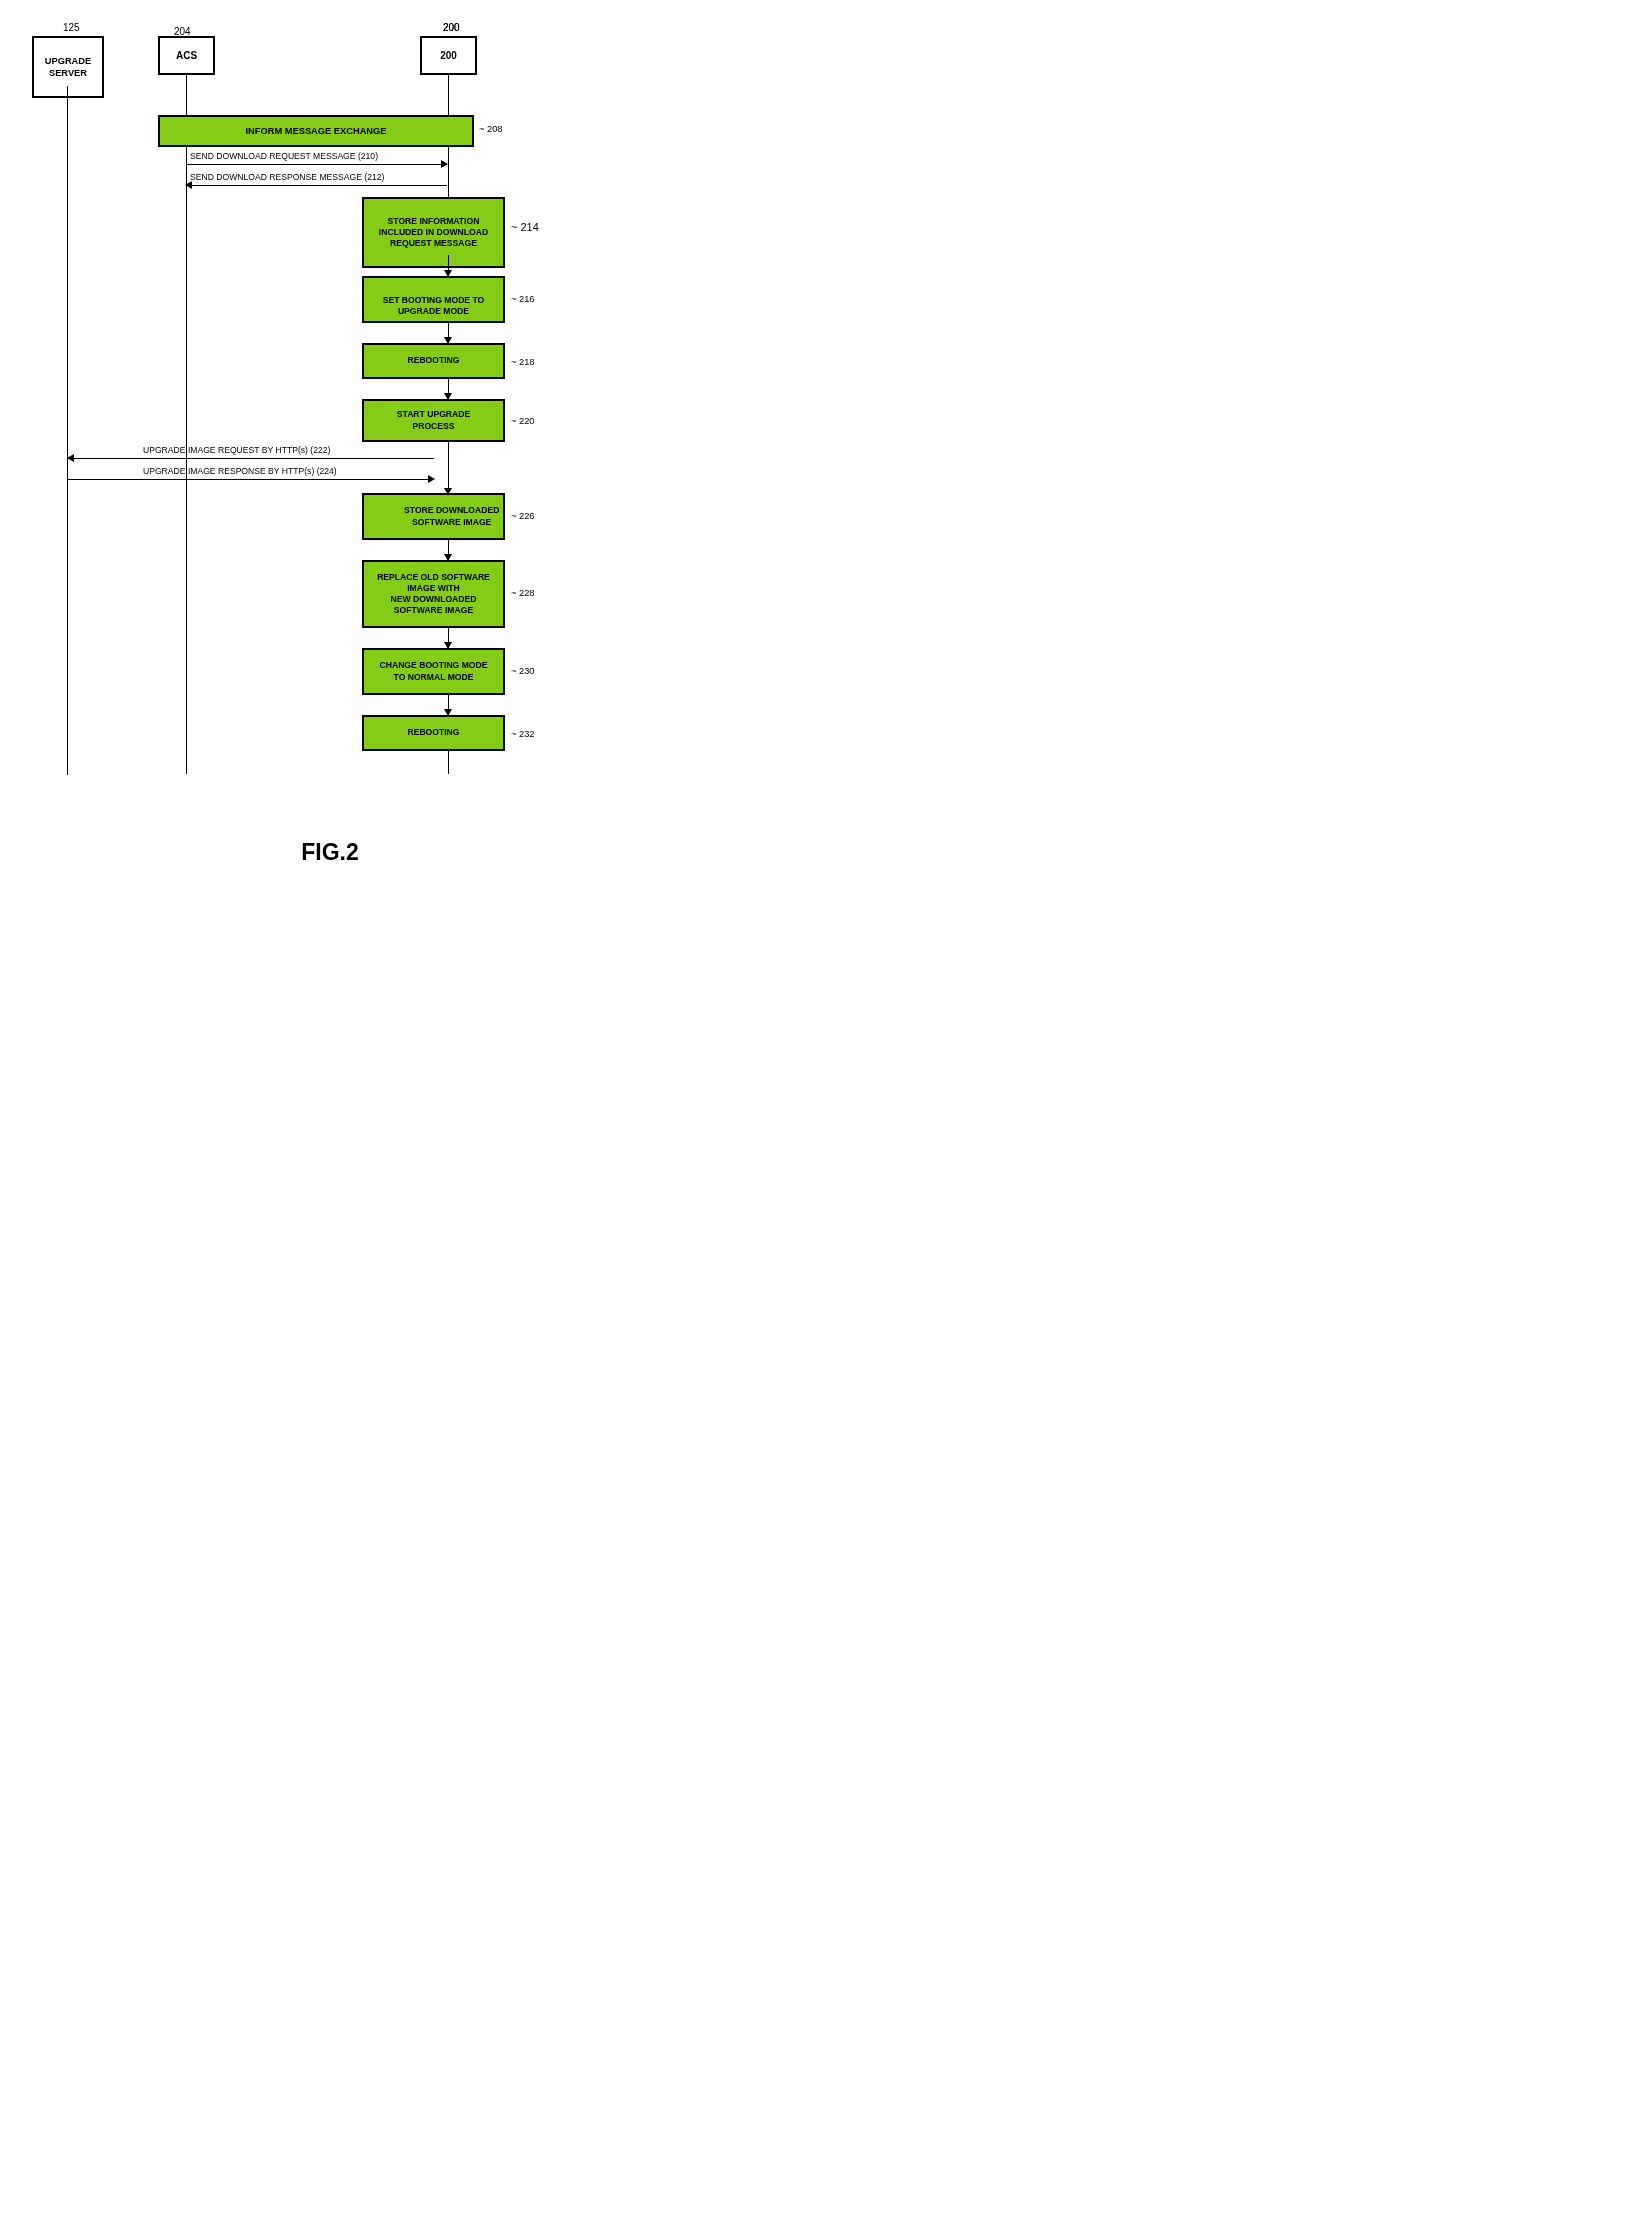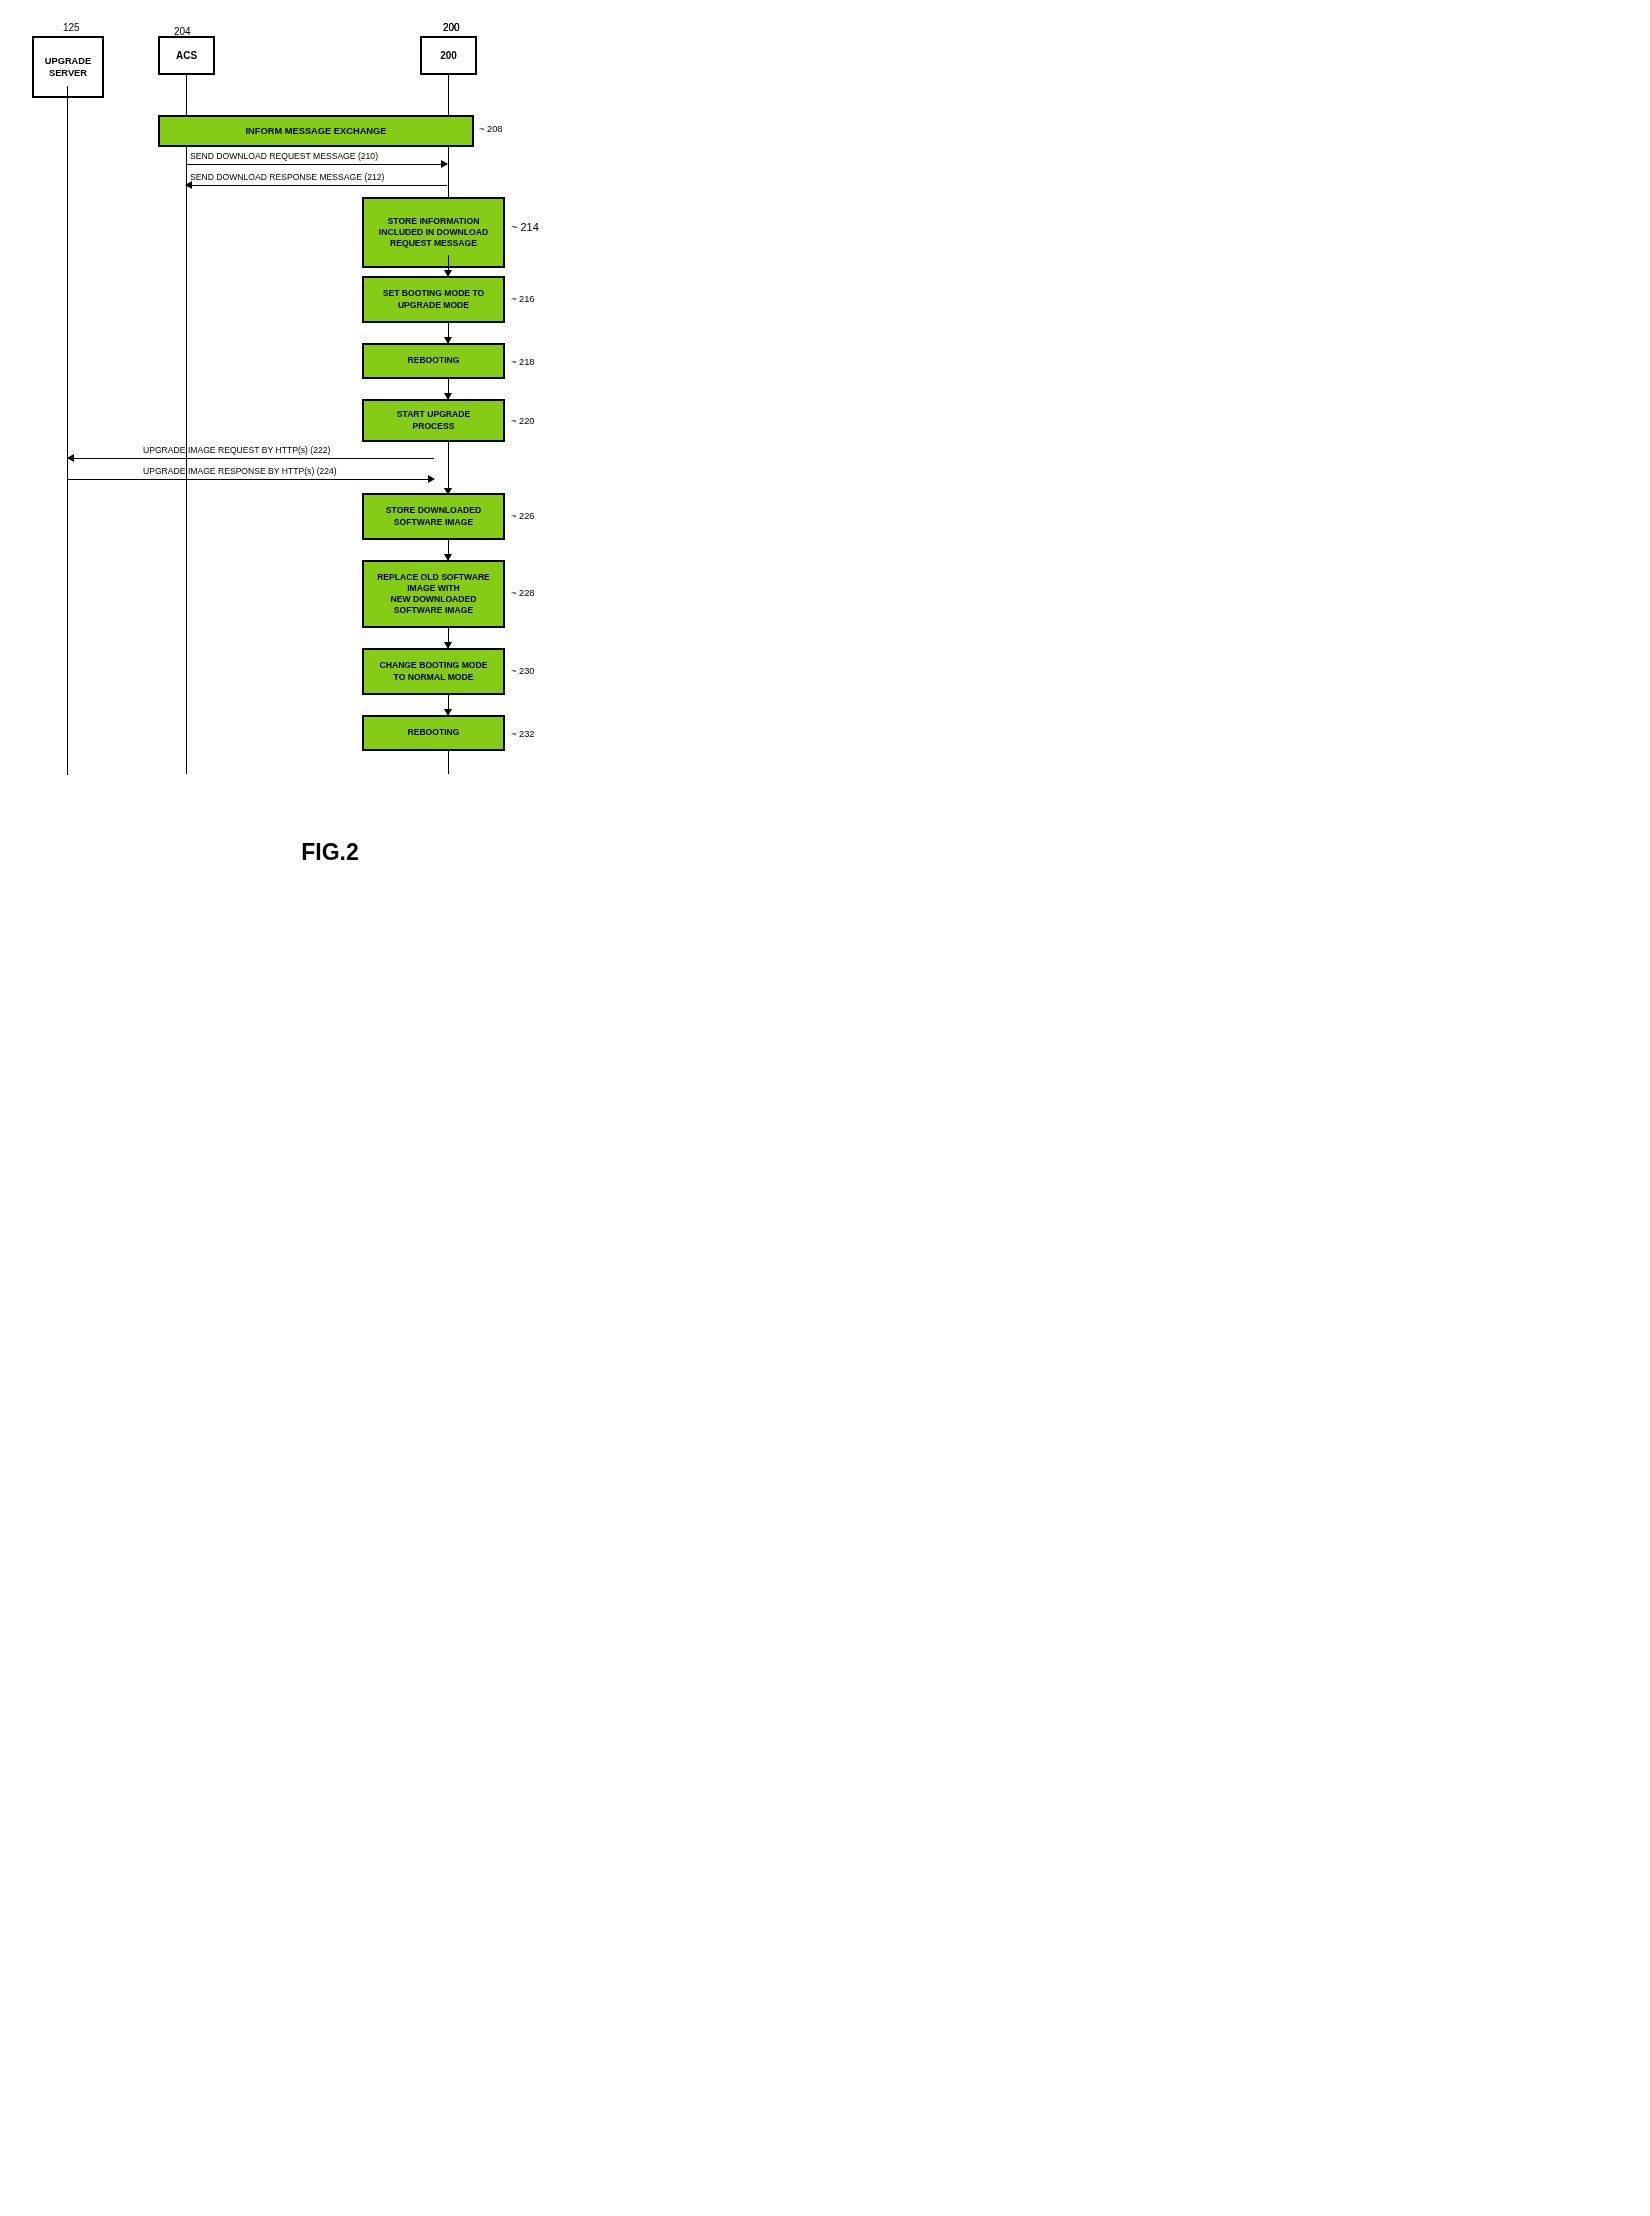--- a/index.html
+++ b/index.html
@@ -105,21 +105,21 @@
 
   <div class="process-box" style="left:362px; top:197px; width:143px; height:71px; font-size:8.6px;">
     <span>STORE INFORMATION<br>INCLUDED IN DOWNLOAD<br>REQUEST MESSAGE</span>
   </div>
   <span style="position:absolute; left:511px; top:221px; font-size:11px;">~ 214</span>
 
   <div style="position:absolute; left:448px; top:255px; width:1.4px; height:21.5px; background:#000;">
     <div style="position:absolute; bottom:-0.7px; left:-3.6px; width:0; height:0; border-top:7.2px solid #000; border-left:4.3px solid transparent; border-right:4.3px solid transparent;"></div>
   </div>
 
-  <div class="process-box" style="left:362px; top:276px; width:143px; height:47px; font-size:8.6px;">
+  <div class="process-box" style="left:362px; top:276px; width:143px; height:47px; font-size:8.6px;align-items:flex-end;">
     <span>SET BOOTING MODE TO<br>UPGRADE MODE</span>
   </div>
   <span style="position:absolute; left:511px; top:294px; font-size:9.3px;">~ 216</span>
 
   <div style="position:absolute; left:448px; top:323px; width:1.4px; height:20px; background:#000;">
     <div style="position:absolute; bottom:-0.7px; left:-3.6px; width:0; height:0; border-top:7.2px solid #000; border-left:4.3px solid transparent; border-right:4.3px solid transparent;"></div>
   </div>
 
   <div class="process-box" style="left:362px; top:343px; width:143px; height:36px; font-size:8.6px;">
     <span>REBOOTING</span>
@@ -146,21 +146,21 @@
     <div style="position:absolute; right:-0.7px; top:-3.6px; width:0; height:0; border-left:7.2px solid #000; border-top:4.3px solid transparent; border-bottom:4.3px solid transparent;"></div>
   </div>
   <span style="position:absolute; left:143px; top:466px; font-size:8.6px; font-weight:normal;">
     <span>UPGRADE IMAGE RESPONSE BY HTTP(s) (224)</span>
   </span>
 
   <div style="position:absolute; left:448px; top:442px; width:1.4px; height:52px; background:#000;">
     <div style="position:absolute; bottom:-0.7px; left:-3.6px; width:0; height:0; border-top:7.2px solid #000; border-left:4.3px solid transparent; border-right:4.3px solid transparent;"></div>
   </div>
 
-  <div class="process-box" style="left:362px; top:493px; width:143px; height:47px; font-size:8.6px;">
+  <div class="process-box" style="left:362px; top:493px; width:143px; height:47px; font-size:8.6px;justify-content:flex-end;">
     <span>STORE DOWNLOADED<br>SOFTWARE IMAGE</span>
   </div>
   <span style="position:absolute; left:511px; top:511px; font-size:9.3px;">~ 226</span>
 
   <div style="position:absolute; left:448px; top:540px; width:1.4px; height:20px; background:#000;">
     <div style="position:absolute; bottom:-0.7px; left:-3.6px; width:0; height:0; border-top:7.2px solid #000; border-left:4.3px solid transparent; border-right:4.3px solid transparent;"></div>
   </div>
 
   <div class="process-box" style="left:362px; top:560px; width:143px; height:68px; font-size:8.6px;">
     <span>REPLACE OLD SOFTWARE<br>IMAGE WITH<br>NEW DOWNLOADED<br>SOFTWARE IMAGE</span>

